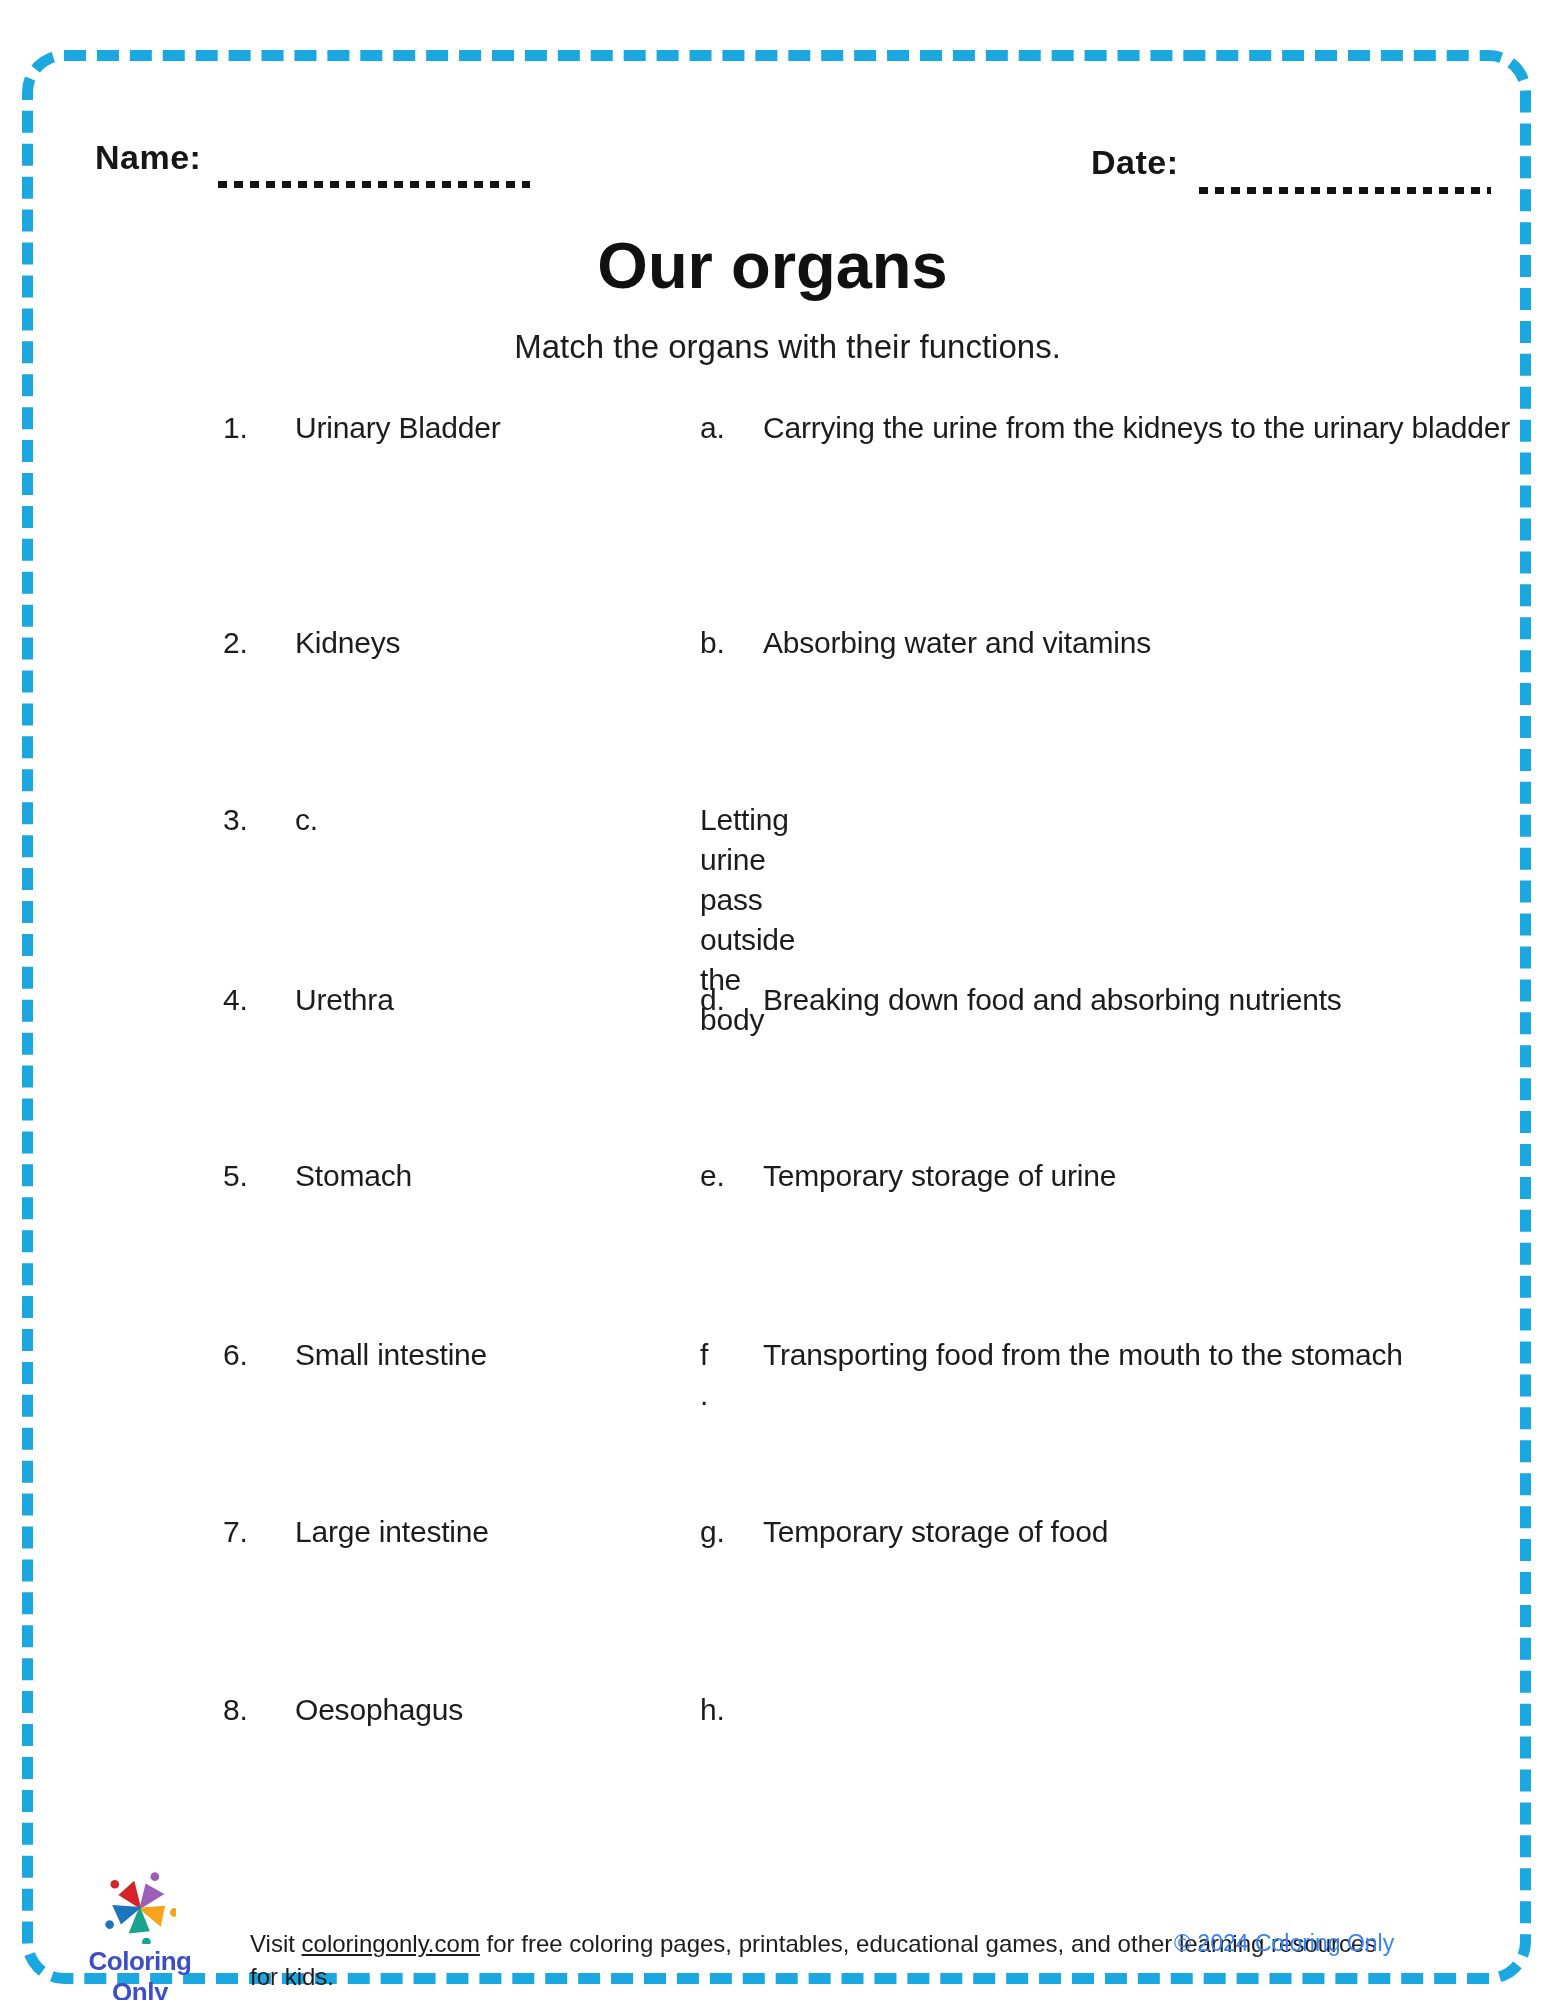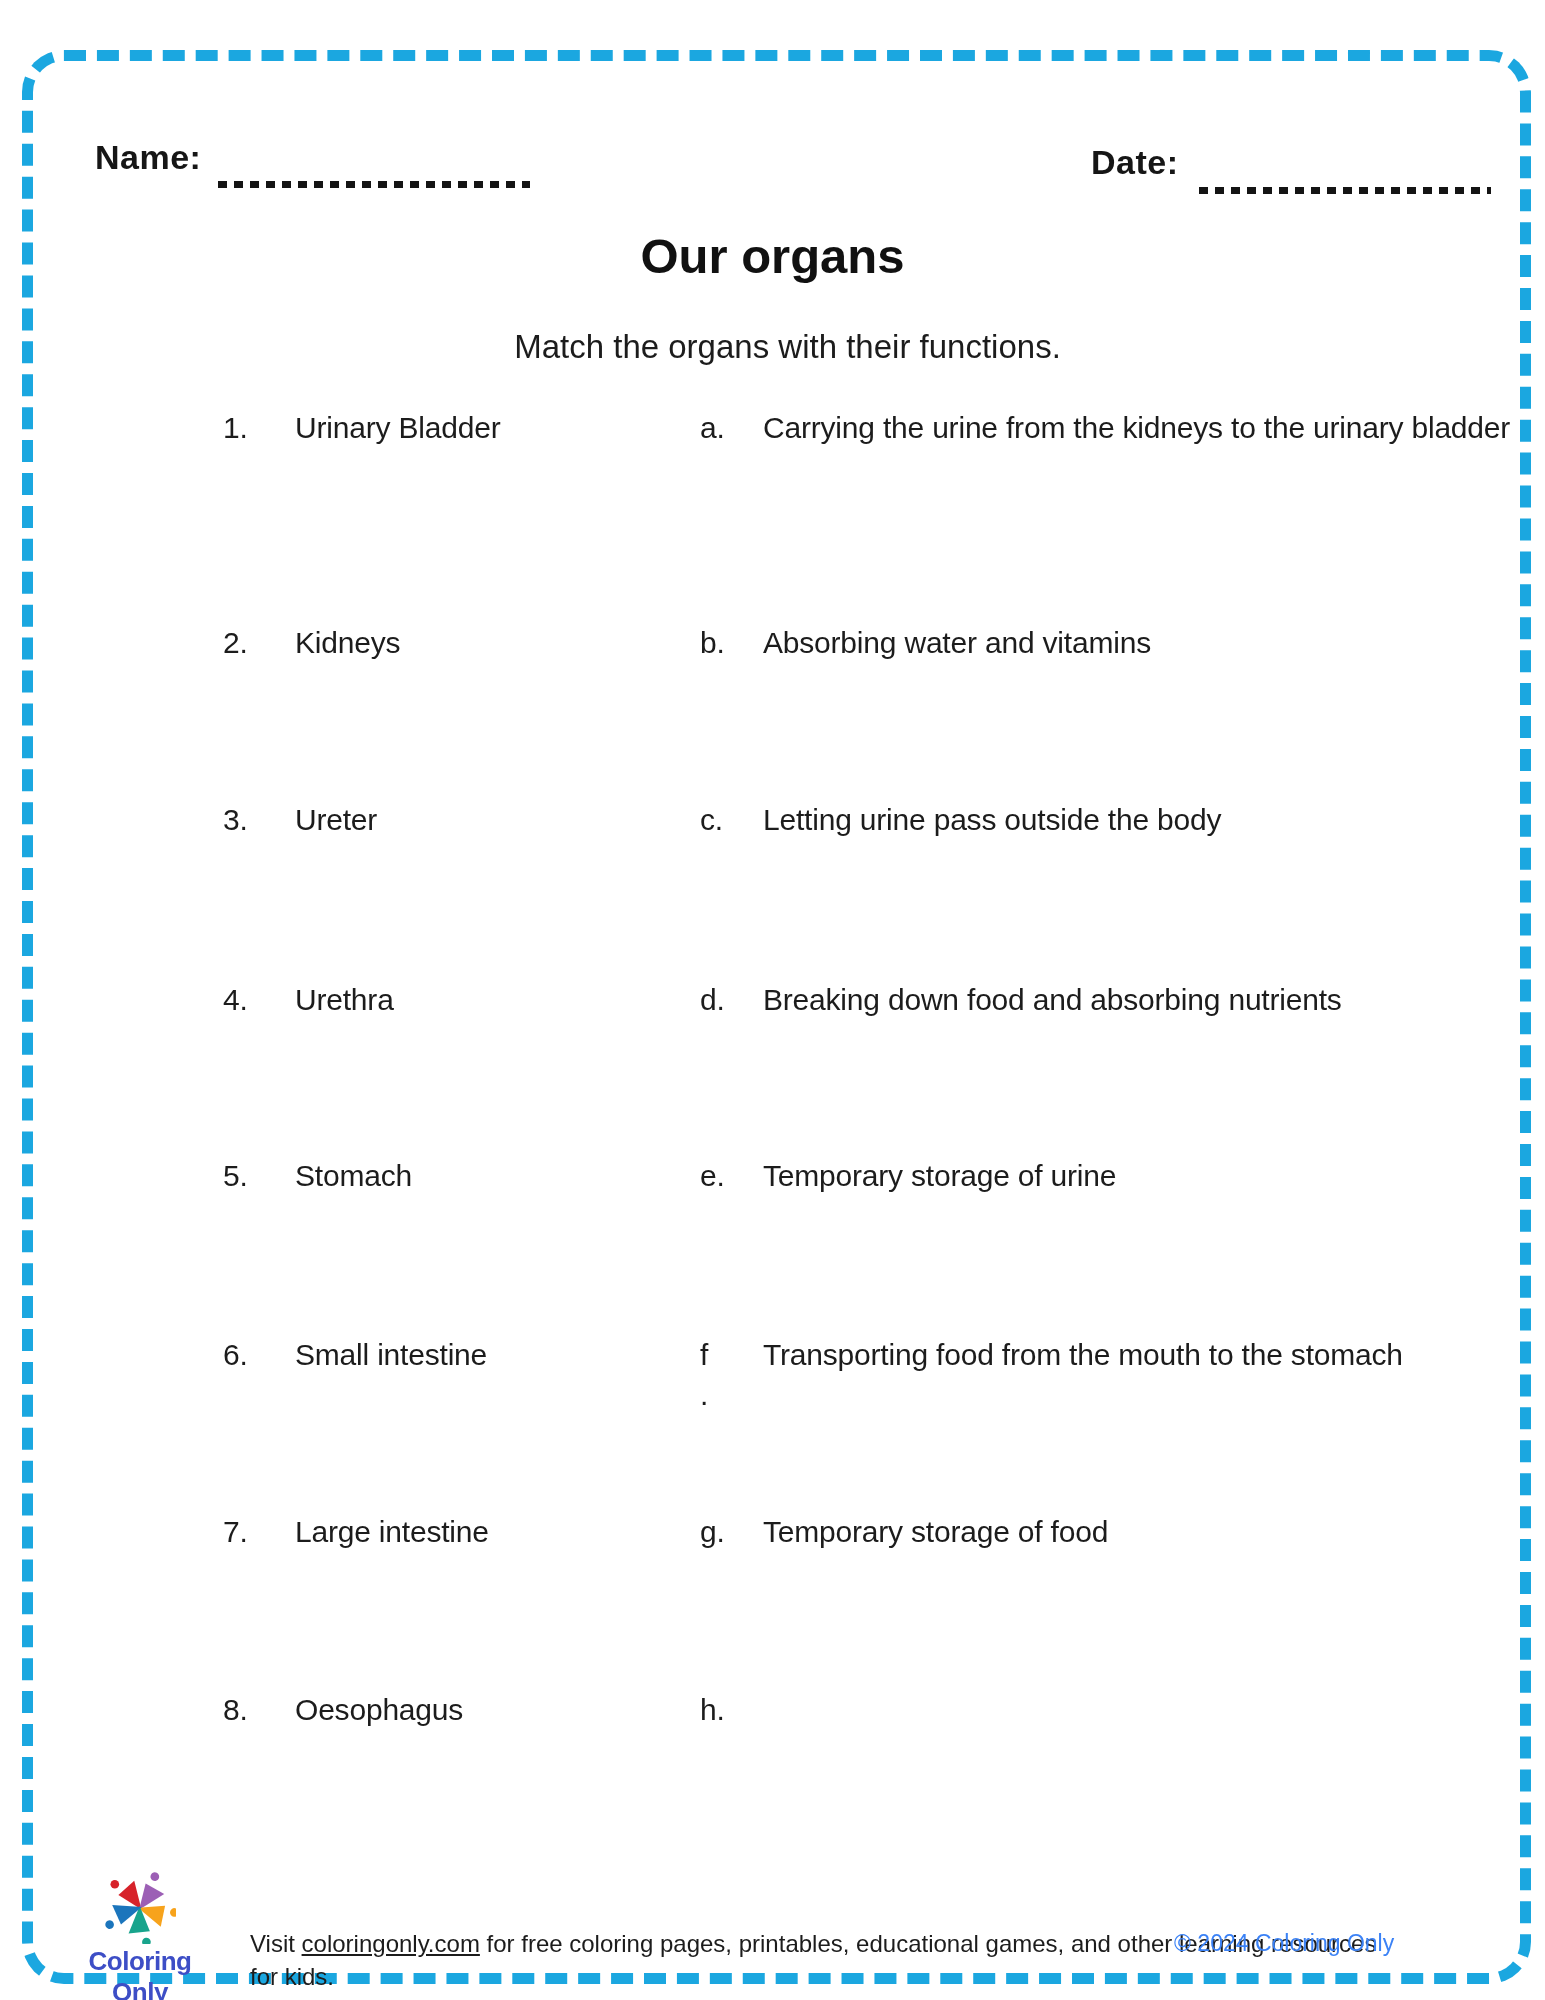--- a/index.html
+++ b/index.html
@@ -30,21 +30,21 @@
     position:absolute;left:1091px;top:143px;
     font-size:34px;font-weight:700;letter-spacing:.5px;
   }
   .date-line{
     position:absolute;left:1199px;top:187px;width:292px;height:7px;
     background:repeating-linear-gradient(90deg,#141414 0 9px,transparent 9px 16px);
   }
   .title{
     position:absolute;left:0;top:228px;width:100%;
     margin:0;text-align:center;
-    font-size:49px;font-weight:700;color:#111;
+    font-size:65px;font-weight:700;color:#111;
   }
   .instruction{
     position:absolute;left:0;top:328px;width:100%;
     text-align:center;font-size:33px;color:#1c1c1c;margin-left:15px;
   }
   .row{
     position:absolute;left:223px;width:1297px;
     display:grid;
     grid-template-columns:72px 405px 63px 1fr;
     font-size:30px;line-height:40px;
@@ -89,21 +89,20 @@
     <div class="func">Carrying the urine from the kidneys to the urinary bladder</div>
   </div>
   <div class="row" style="top:623px">
     <div class="num">2.</div>
     <div class="organ">Kidneys</div>
     <div class="letter">b.</div>
     <div class="func">Absorbing water and vitamins</div>
   </div>
   <div class="row" style="top:800px">
     <div class="num">3.</div>
-    <div class="organ">Ureter</div>
     <div class="letter">c.</div>
     <div class="func">Letting urine pass outside the body</div>
   </div>
   <div class="row" style="top:980px">
     <div class="num">4.</div>
     <div class="organ">Urethra</div>
     <div class="letter">d.</div>
     <div class="func">Breaking down food and absorbing nutrients</div>
   </div>
   <div class="row" style="top:1156px">

